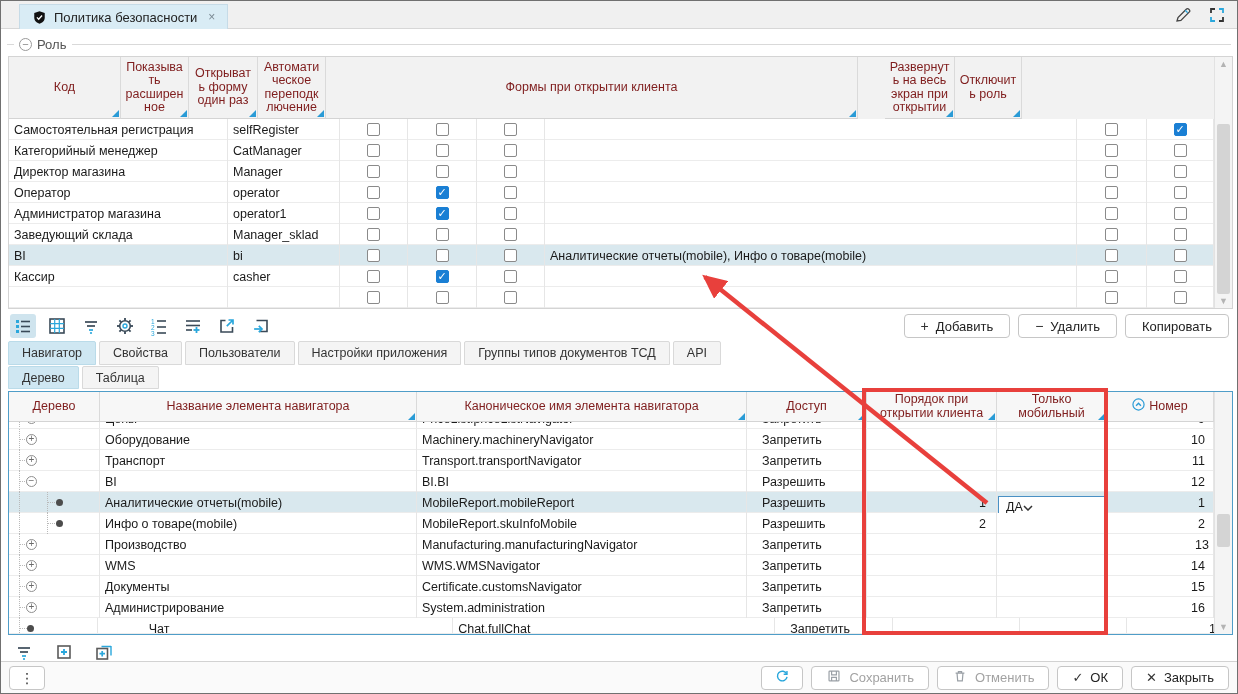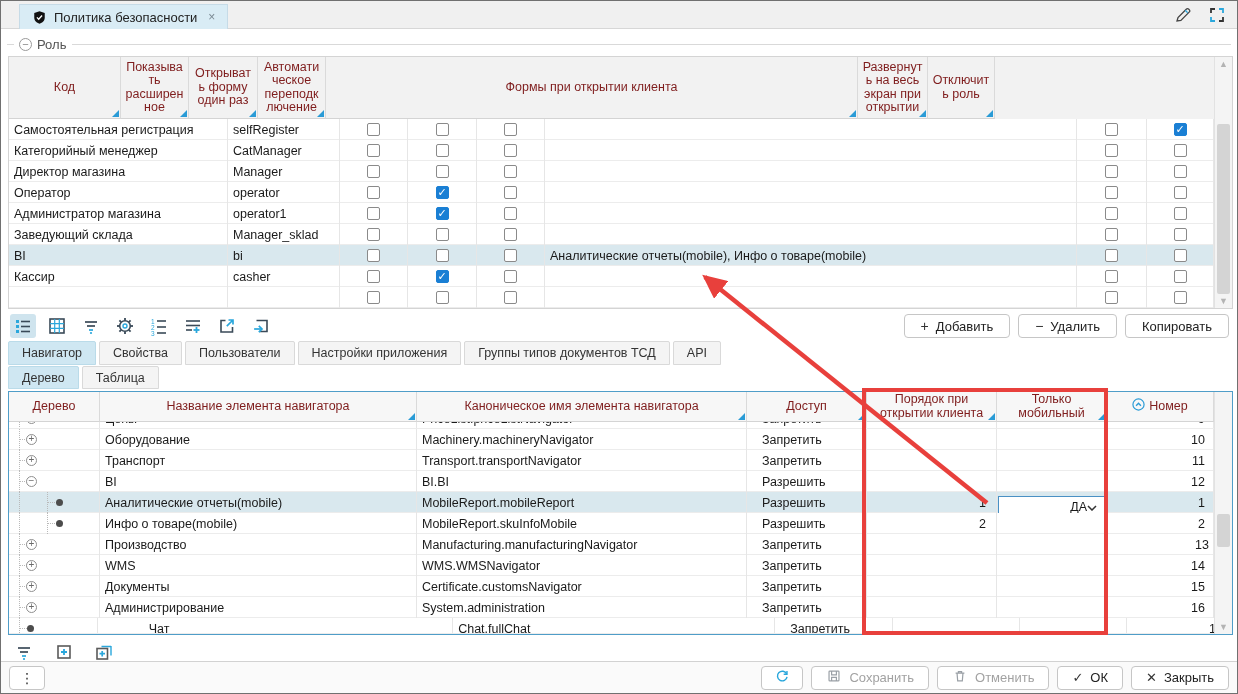--- a/index.html
+++ b/index.html
@@ -72,21 +72,21 @@
   .nav-row.clip-bottom { height:16px; overflow:hidden; }
   .treecell { position:relative; border-right:1px solid #e6e6e6; height:21px; }
   .g-v { position:absolute; top:0; bottom:0; border-left:1px dotted #b9b9b9; }
   .g-h { position:absolute; top:10px; border-top:1px dotted #b9b9b9; }
   .exp { position:absolute; top:5px; width:11px; height:11px; border:1px solid #8f8f8f; border-radius:50%;
     color:#6a6a6a; font-size:10px; line-height:8px; text-align:center; background:#fff; cursor:pointer; }
   .leaf { position:absolute; top:7px; width:7px; height:7px; border-radius:50%; background:#4c4c4c; }
   
   .ddwrap { position:relative; width:100%; height:21px; }
   .dd-box { position:absolute; left:1px; right:1px; top:4px; height:20px; border:1px solid #4a90c4; background:#fff;
-    display:flex; align-items:center; justify-content:flex-end; padding:10px 7px; font-size:12.5px; cursor:pointer; }
+    display:flex; align-items:center; justify-content:flex-start; padding:10px 7px; font-size:12.5px; cursor:pointer; }
   
   .btoolbar { position:absolute; top:639px; left:10px; display:flex; gap:14px; align-items:center; }
   .btoolbar .tbicon { margin:0; }
   .footer { position:absolute; left:0; bottom:0; width:100%; height:32px; background:#fafafa; border-top:1px solid #d2d2d2;
     display:flex; align-items:center; padding:0 8px; }
   .fbtn { height:24px; border:1px solid #c6c6c6; border-radius:4px; background:#fff; display:flex; align-items:center;
     justify-content:center; gap:7px; font-size:13px; padding:0 14px; margin-left:8px; cursor:pointer; color:#222; }
   .fbtn.disabled { color:#a2a2a2; }
   .fbtn .gl { font-size:13px; }
   .fbtn svg { width:16px; height:16px; }
@@ -143,21 +143,21 @@
         <span class="sortc"></span>
       </div>
       <div class="gh-cell" style="width: 68px;">
         <span>Автоматическое переподключение</span>
         <span class="sortc"></span>
       </div>
       <div class="gh-cell" style="width: 532px;">
         <span>Формы при открытии клиента</span>
         <span class="sortc"></span>
       </div>
-      <div class="gh-cell" style="width: 70px;">
+      <div class="gh-cell" style="width: 70px; margin-left: 27px;">
         <span>Развернуть на весь экран при открытии</span>
         <span class="sortc"></span>
       </div>
       <div class="gh-cell" style="width: 67px;">
         <span>Отключить роль</span>
         <span class="sortc"></span>
       </div>
     </div>
   <div id="rtBody">
       <div class="grow">

